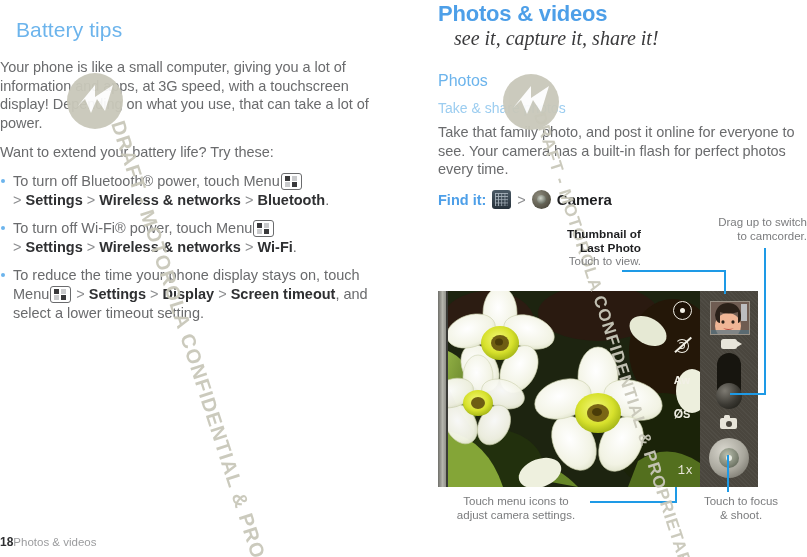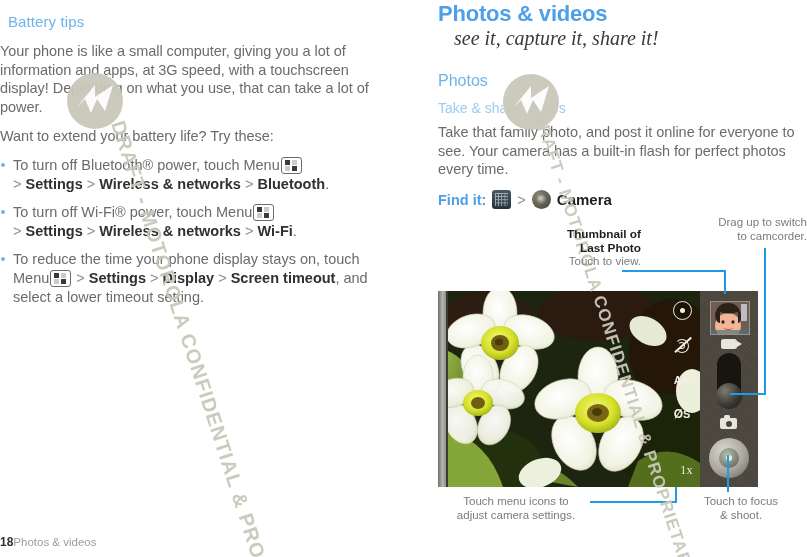--- a/index.html
+++ b/index.html
@@ -54,23 +54,23 @@
 
   
   .col {
     position: absolute;
     top: 0;
   }
   .col-left  { left: 0px;   width: 392px; }
   .col-right { left: 438px; width: 369px; }
 
   h1.chapter {
-    margin: 8px;
+    margin: 16px;
     padding: 2px 0 0 0;
-    font-size: 15px;
+    font-size: 21px;
     font-weight: normal;
     color: #6cb4ec;
     letter-spacing: .1px;
     line-height: 24px;
   }
   h1.chapter-bold {
     margin: 0;
     padding: 0;
     font-size: 22px;
     font-weight: bold;
@@ -269,21 +269,21 @@
     content:"";position:absolute;left:2px;top:2px;width:5px;height:5px;
     border-radius:50%;border:1.3px solid #f2f0e6;border-left-color:transparent;
   }
   .vf-zoom {
     position: absolute;
     right: 7px; bottom: 9px;
     color: #ece9dd;
     font-size: 12px;
     letter-spacing: .4px;
     z-index: 4;
-    font-family: Liberation Serif, serif;
+    font-family: Liberation Mono, monospace;
     margin-top: 40px;
   }
 
   .camera-bar {
     position: absolute;
     right: 0; top: 0;
     width: 58px; height: 100%;
     background:
       repeating-linear-gradient(45deg, rgba(255,255,255,.035) 0 1px, transparent 1px 3px),
       #4a463e;

